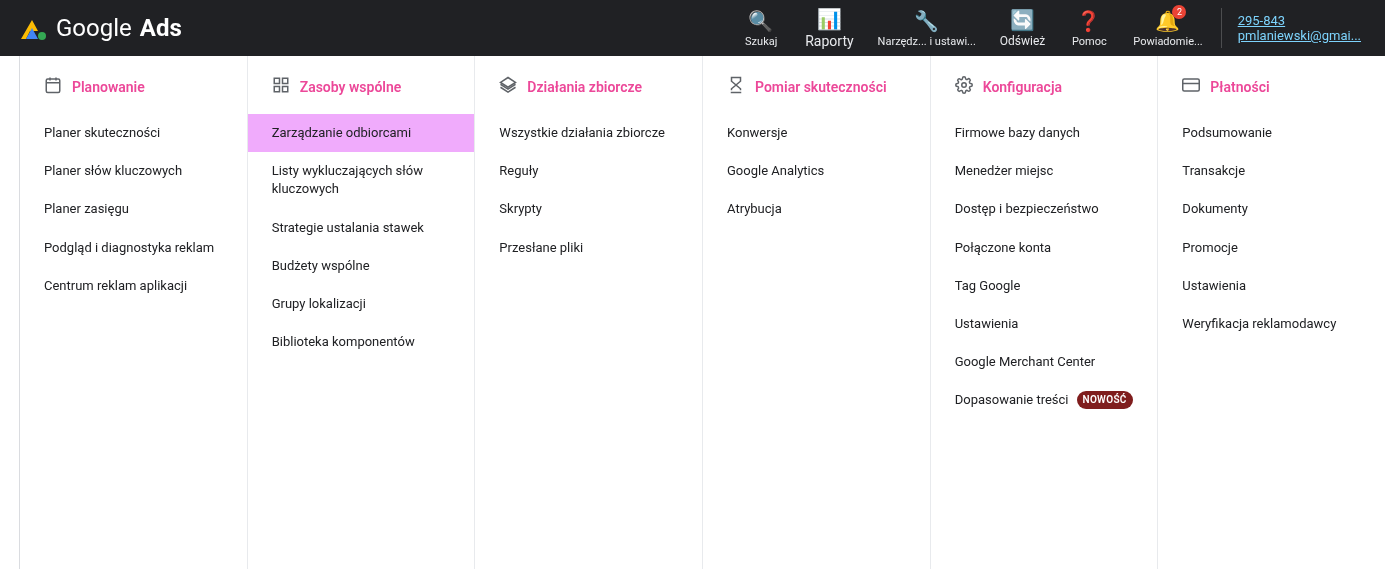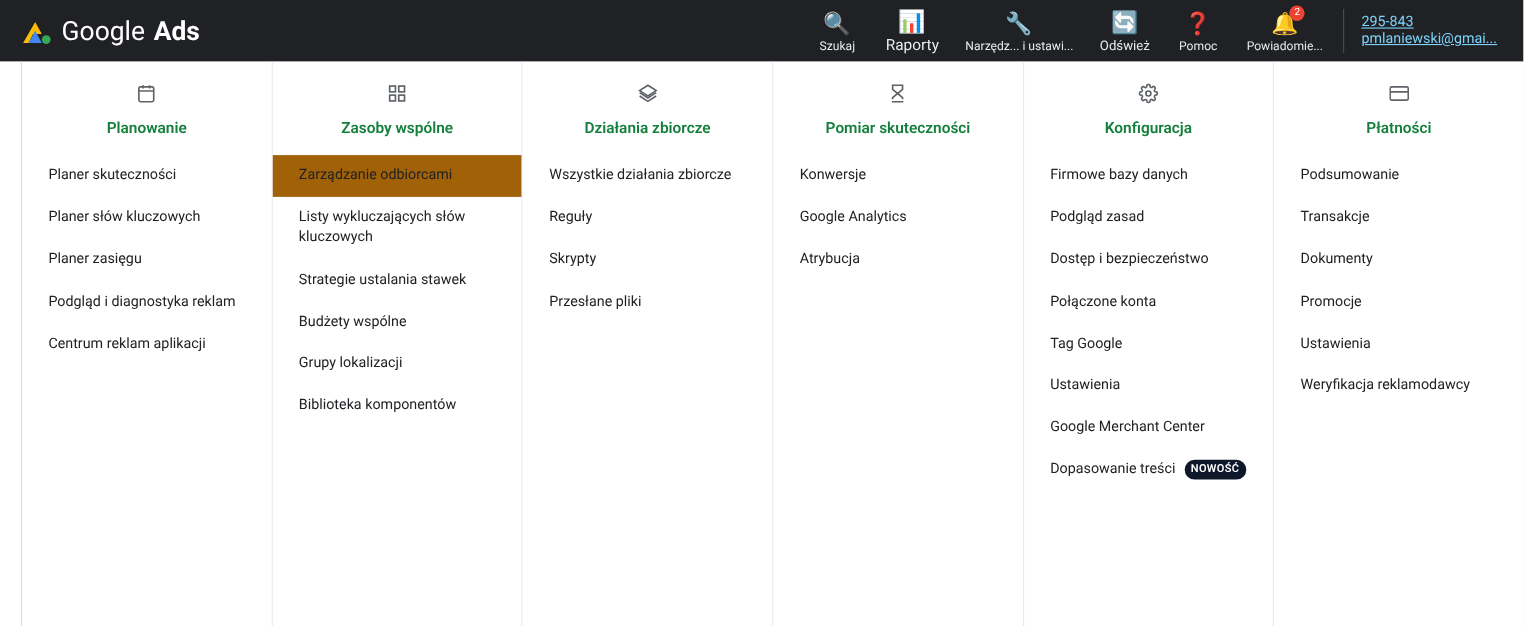--- a/index.html
+++ b/index.html
@@ -108,43 +108,42 @@
       min-width: 220px;
     }
     .menu-column:last-child { border-right: none; }
     .column-header {
       display: flex;
       align-items: center;
       gap: 10px;
       padding: 20px 24px 16px;
       font-size: 14px;
       font-weight: 600;
-      color: #15803d;
-      flex-direction: column;
+      color: #ec4899;
     }
     .column-header-icon {
       color: #5f6368;
       font-size: 18px;
     }
     .menu-item {
       padding: 10px 24px;
       font-size: 13px;
       color: #202124;
       cursor: pointer;
       border-radius: 0;
       line-height: 1.4;
     }
-    .menu-item.active { background: #a16207; }
+    .menu-item.active { background: #f0abfc; }
     .menu-item-with-badge {
       display: flex;
       align-items: center;
       gap: 8px;
     }
     .new-badge {
-      background: #0f172a;
+      background: #7f1d1d;
       color: #fff;
       font-size: 10px;
       font-weight: 600;
       padding: 2px 6px;
       border-radius: 10px;
       letter-spacing: 0.3px;
     }
   </style>
 </head>
 <body>
@@ -263,21 +262,21 @@
         </div>
         <div class="menu-column">
           <div class="column-header">
             <span class="column-header-icon"><svg width="18" height="18" viewBox="0 0 24 24" fill="none" stroke="#5f6368" stroke-width="2">
                 <circle cx="12" cy="12" r="3"></circle>
                 <path d="M19.4 15a1.65 1.65 0 0 0 .33 1.82l.06.06a2 2 0 0 1-2.83 2.83l-.06-.06a1.65 1.65 0 0 0-1.82-.33 1.65 1.65 0 0 0-1 1.51V21a2 2 0 0 1-4 0v-.09A1.65 1.65 0 0 0 9 19.4a1.65 1.65 0 0 0-1.82.33l-.06.06a2 2 0 0 1-2.83-2.83l.06-.06A1.65 1.65 0 0 0 4.68 15a1.65 1.65 0 0 0-1.51-1H3a2 2 0 0 1 0-4h.09A1.65 1.65 0 0 0 4.6 9a1.65 1.65 0 0 0-.33-1.82l-.06-.06a2 2 0 0 1 2.83-2.83l.06.06A1.65 1.65 0 0 0 9 4.68a1.65 1.65 0 0 0 1-1.51V3a2 2 0 0 1 4 0v.09a1.65 1.65 0 0 0 1 1.51 1.65 1.65 0 0 0 1.82-.33l.06-.06a2 2 0 0 1 2.83 2.83l-.06.06A1.65 1.65 0 0 0 19.4 9a1.65 1.65 0 0 0 1.51 1H21a2 2 0 0 1 0 4h-.09a1.65 1.65 0 0 0-1.51 1z"></path>
               </svg></span>
             <span>Konfiguracja</span>
           </div>
           <div class="menu-item">Firmowe bazy danych</div>
-          <div class="menu-item">Podgląd zasad</div>
+          <div class="menu-item">Menedżer miejsc</div>
           <div class="menu-item">Dostęp i bezpieczeństwo</div>
           <div class="menu-item">Połączone konta</div>
           <div class="menu-item">Tag Google</div>
           <div class="menu-item">Ustawienia</div>
           <div class="menu-item">Google Merchant Center</div>
           <div class="menu-item">
             <div class="menu-item-with-badge">
               <span>Dopasowanie treści</span>
               <span class="new-badge">NOWOŚĆ</span>
             </div>

